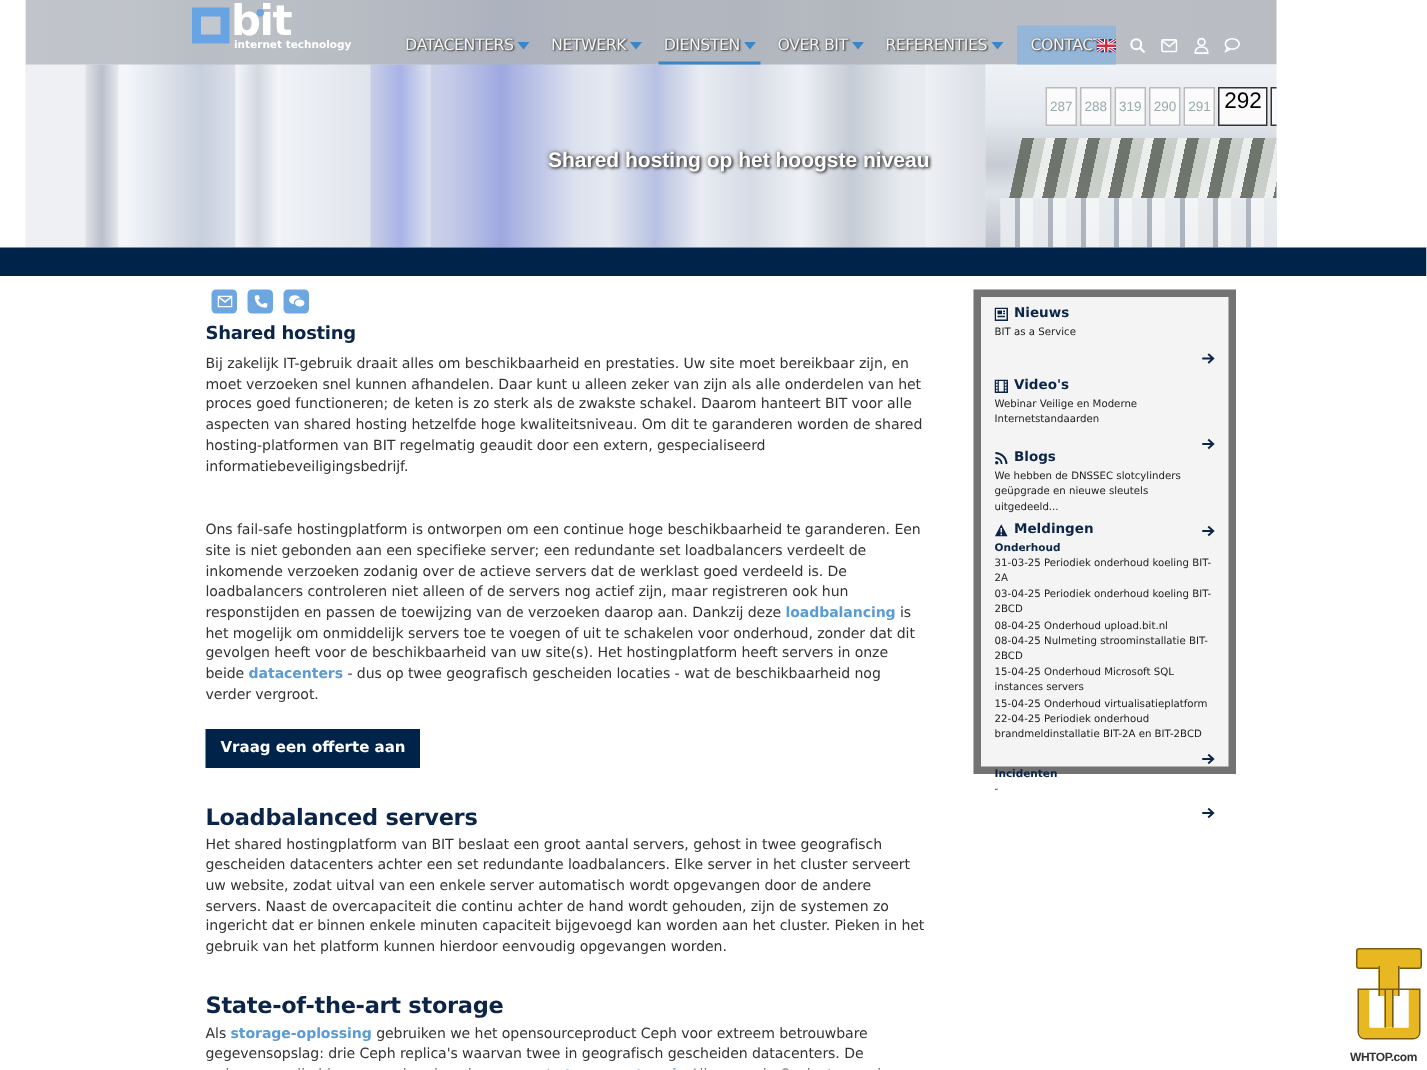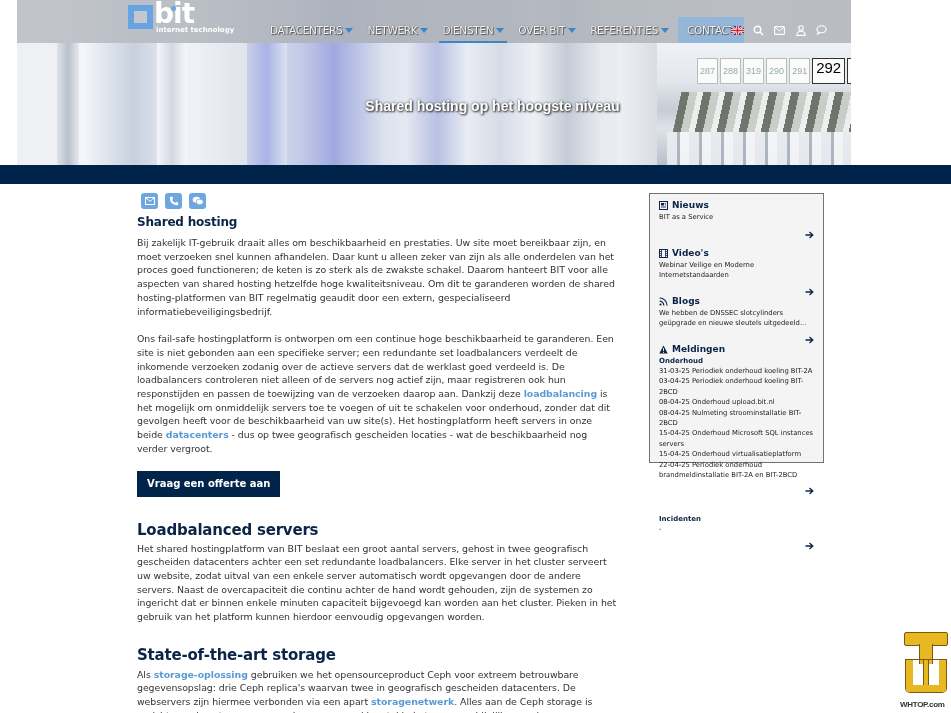--- a/index.html
+++ b/index.html
@@ -89,35 +89,35 @@
     font-family: "DejaVu Sans", sans-serif; font-weight: bold; color: #0b2447; letter-spacing: -0.2px;
   }
   h1 { font-size: 12px; margin-top: 3px; line-height: 20px; }
   h2 { font-size: 15px; line-height: 20px; }
   p {
     font-family: "DejaVu Sans", sans-serif; font-size: 9.4px; line-height: 13.7px; color: #333;
     letter-spacing: -0.05px;
   }
   p a { color: #5b9bd5; font-weight: bold; text-decoration: none; cursor: pointer; }
   .p1 { margin-top: 4px; }
-  .p2 { margin-top: 14px; }
+  .p2 { margin-top: 29px; }
   .cta {
     display: inline-block; margin-top: 15px; background: #00234a; color: #ffffff;
     font-family: "DejaVu Sans", sans-serif; font-weight: bold; font-size: 10px;
     padding: 0 10px; height: 26px; line-height: 26px; cursor: pointer;
   }
   .h2-load { margin-top: 23px; }
   .p3 { margin-top: 2px; }
   .h2-stor { margin-top: 21px; }
   .p4 { margin-top: 3px; }
 
   
   .sidebar {
-    position: absolute; left: 649px; top: 193px; width: 175px; height: 270px;
-    background: #f4f4f4; border: 1px solid #737373; padding: 4px 9px 0 9px;
+    position: absolute; left: 649px; top: 193px; width: 175px; height: 323px;
+    background: #f4f4f4; border: 5px solid #737373; padding: 4px 9px 0 9px;
   }
   .sb-section { position: relative; }
   .sb-title {
     display: flex; align-items: center; gap: 4px; font-family: "DejaVu Sans", sans-serif;
     font-weight: bold; font-size: 9px; color: #0b2447; height: 14px;
   }
   .sb-title svg { flex: none; }
   .sb-text { font-size: 6.8px; line-height: 10.4px; color: #222; font-family: "DejaVu Sans", sans-serif; }
   .sb-sub { font-size: 7px; font-weight: bold; color: #0b2447; line-height: 10px; font-family: "DejaVu Sans", sans-serif; }
   .sb-arrow { text-align: right; height: 14px; padding-right: 0px; cursor: pointer; }
@@ -338,21 +338,21 @@
     <div class="sb-text">08-04-25 Onderhoud upload.bit.nl</div>
     <div class="sb-text">08-04-25 Nulmeting stroominstallatie BIT-2BCD</div>
     <div class="sb-text">15-04-25 Onderhoud Microsoft SQL instances servers</div>
     <div class="sb-text">15-04-25 Onderhoud virtualisatieplatform</div>
     <div class="sb-text">22-04-25 Periodiek onderhoud brandmeldinstallatie BIT-2A en BIT-2BCD</div>
     <div class="sb-arrow">
       <svg width="9" height="8" viewBox="0 0 9 8">
           <path d="M0.5 4 H7.5 M4.5 1 L7.8 4 L4.5 7" fill="none" stroke="#0b2447" stroke-width="1.3"></path>
         </svg>
     </div>
-    <div class="sb-sub" style="margin-top:20px;">Incidenten</div>
+    <div class="sb-sub" style="margin-top:2px;">Incidenten</div>
     <div class="sb-text">-</div>
     <div class="sb-arrow">
       <svg width="9" height="8" viewBox="0 0 9 8">
           <path d="M0.5 4 H7.5 M4.5 1 L7.8 4 L4.5 7" fill="none" stroke="#0b2447" stroke-width="1.3"></path>
         </svg>
     </div>
   </div>
 </aside>
 
 <div class="wm">

